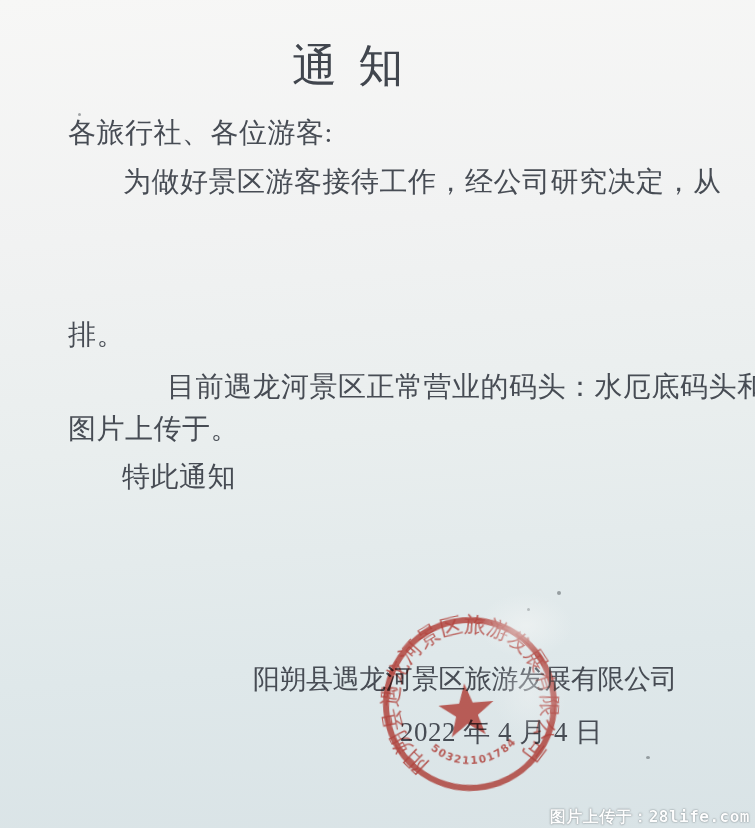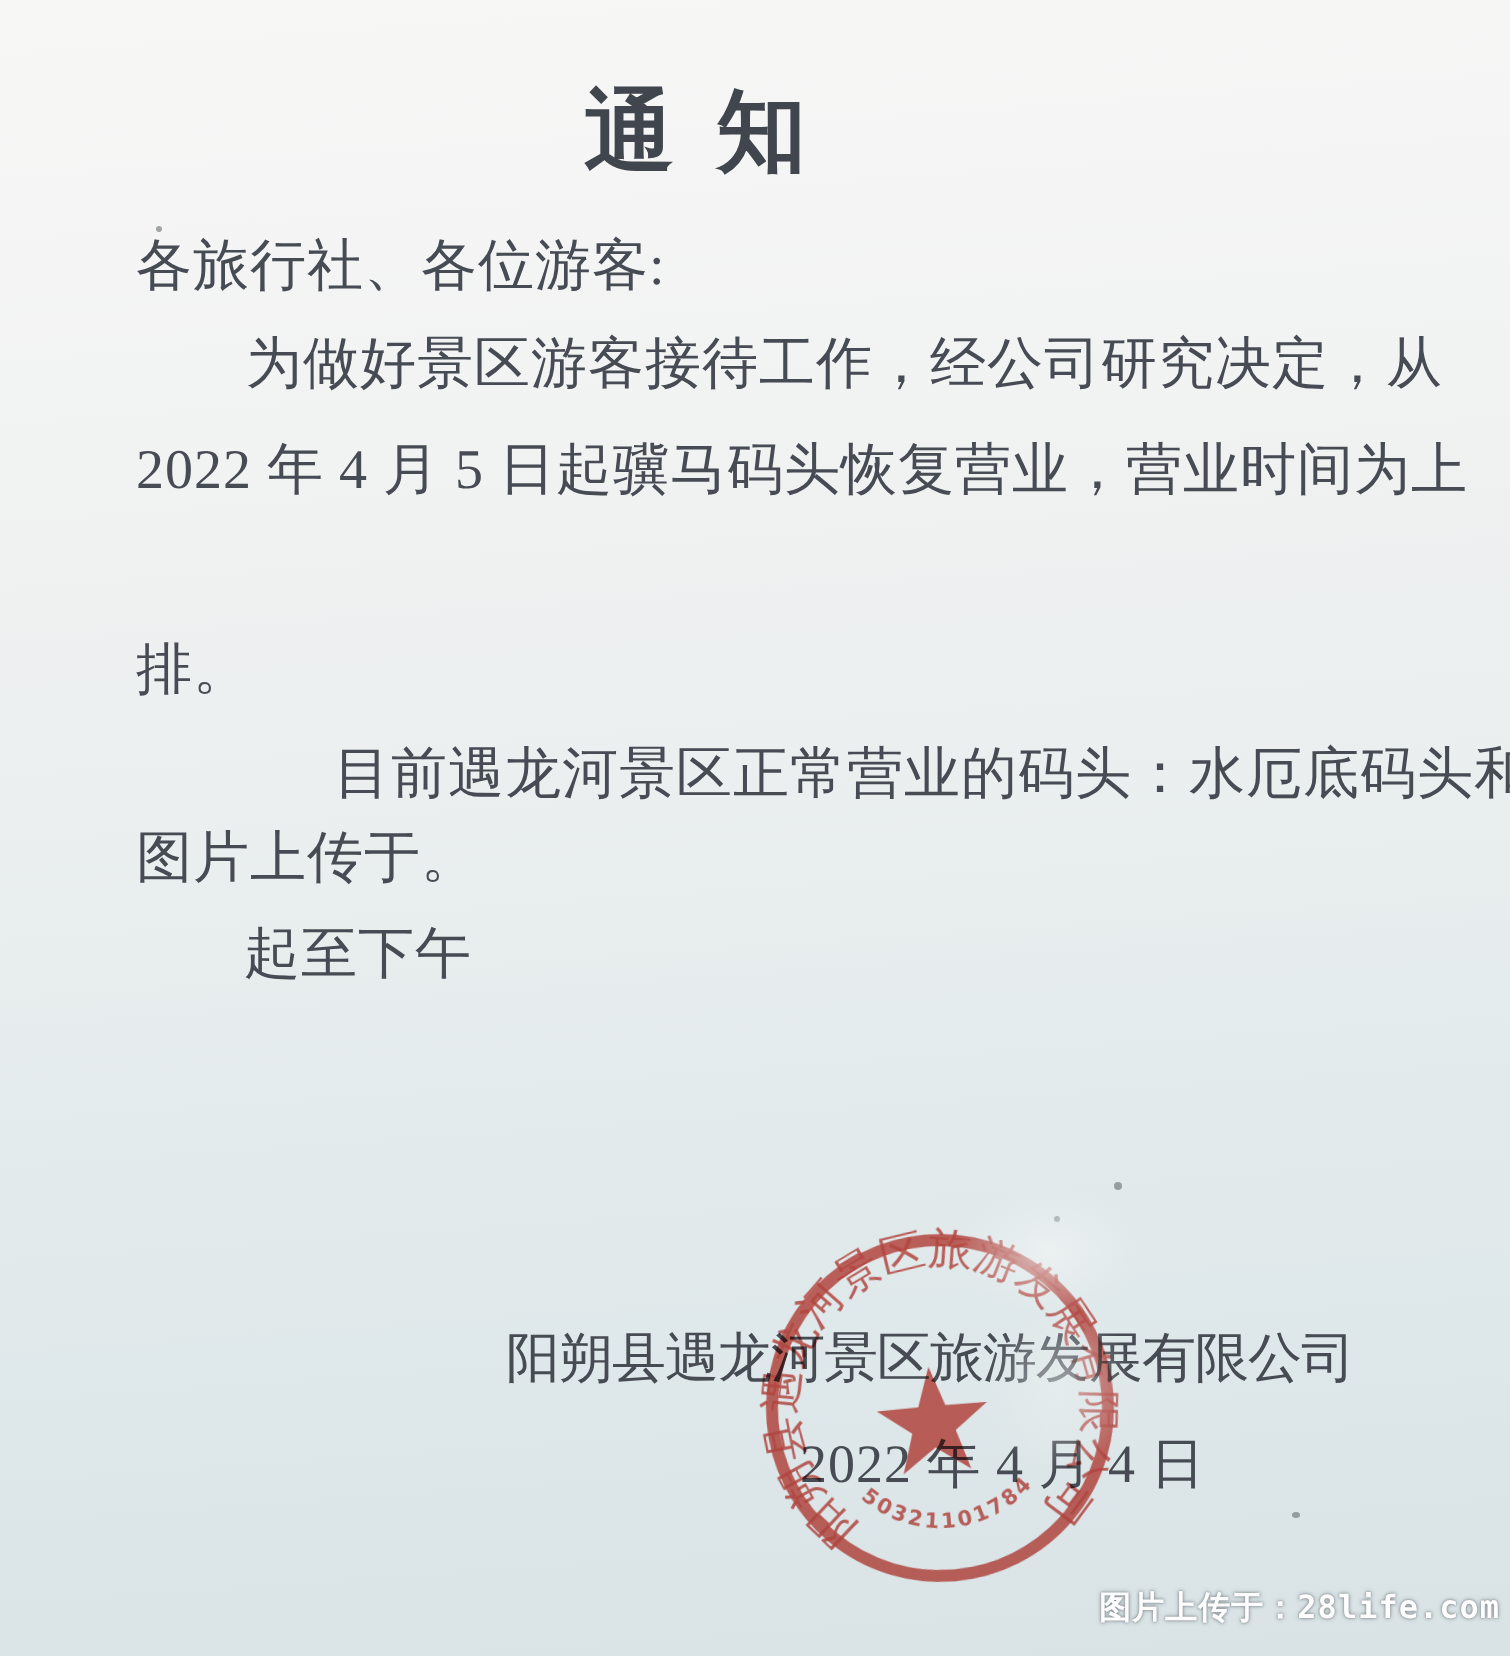--- a/index.html
+++ b/index.html
@@ -13,21 +13,21 @@
   .txt{
     position:absolute;
     white-space:pre;
     color:#474c54;
     font-size:28px;
     letter-spacing:.5px;
     z-index:1;
   }
   .title{
     position:absolute; left:292px; top:36px;
-    font-size:45px; font-weight:bold; color:#41464e;
+    font-size:45px; font-weight:normal; color:#41464e;
     word-spacing:10px; white-space:pre; z-index:1;
   }
   .salutation{ left:68px;  top:114px; }
   .p1l1{ left:123px; top:163px; }
   .p1l2{ left:68px;  top:216px; }
   .p1l3{ left:68px;  top:265px; }
   .p1l4{ left:68px;  top:316px; }
   .p2l1{ left:123px; top:368px;margin-left:44px; }
   .p2l2{ left:68px;  top:410px; }
   .closing{ left:122px; top:458px; }
@@ -54,44 +54,43 @@
   .fade2{ left:492px; top:652px; width:75px; height:85px;
     background:radial-gradient(ellipse at center, rgba(236,240,241,.55), rgba(236,240,241,0) 70%); }
 
   .speck{ position:absolute; border-radius:50%; background:rgba(60,66,72,.45); z-index:1; }
   .s1{ left:557px; top:591px; width:4px; height:4px; }
   .s2{ left:646px; top:756px; width:4px; height:3px; }
   .s3{ left:78px;  top:113px; width:3px; height:3px; }
   .s4{ left:527px; top:608px; width:3px; height:3px; }
 
   .watermark{
-    position:absolute; right:5px; bottom:13px; z-index:4;
+    position:absolute; right:5px; bottom:0; z-index:4;
     font-family:"DejaVu Sans Mono","Liberation Mono",monospace;
     font-size:16px; font-weight:bold; color:#fdfdfd;
     text-shadow:0 0 2px rgba(125,135,140,.9), 0 0 1px rgba(125,135,140,.9);
     letter-spacing:.5px;
   }
 </style>
 </head>
 <body>
 
 <div class="page">
 
   <div class="title">通 知</div>
 
   <div class="txt p1l1">为做好景区游客接待工作，经公司研究决定，从</div>
 
   <div class="txt salutation">各旅行社、各位游客:</div>
-  <div class="txt p1l2">2022 年 4 月 5 日起骥马码头恢复营业，营业时间为上</div>
   <div class="txt p1l4">排。</div>
 
   <div class="txt p2l1">目前遇龙河景区正常营业的码头：水厄底码头和</div>
   <div class="txt p2l2">图片上传于。</div>
 
-  <div class="txt closing">起至下午</div>
+  <div class="txt closing">特此通知</div>
 
   <div class="txt company">阳朔县遇龙河景区旅游发展有限公司</div>
   <div class="txt date">2022 年 4 月 4 日</div>
 
   <svg class="seal" viewBox="0 0 200 200" aria-hidden="true">
     <defs>
       <path id="arcTop" d="M 50,151.8 A 72,72 0 1 1 150,151.8" fill="none"></path>
       <path id="arcBot" d="M 54,138.6 A 60,60 0 0 0 146,138.6" fill="none"></path>
     </defs>
     <circle cx="100" cy="100" r="84" fill="none" stroke="#c5372f" stroke-width="6" stroke-opacity="0.85"></circle>

